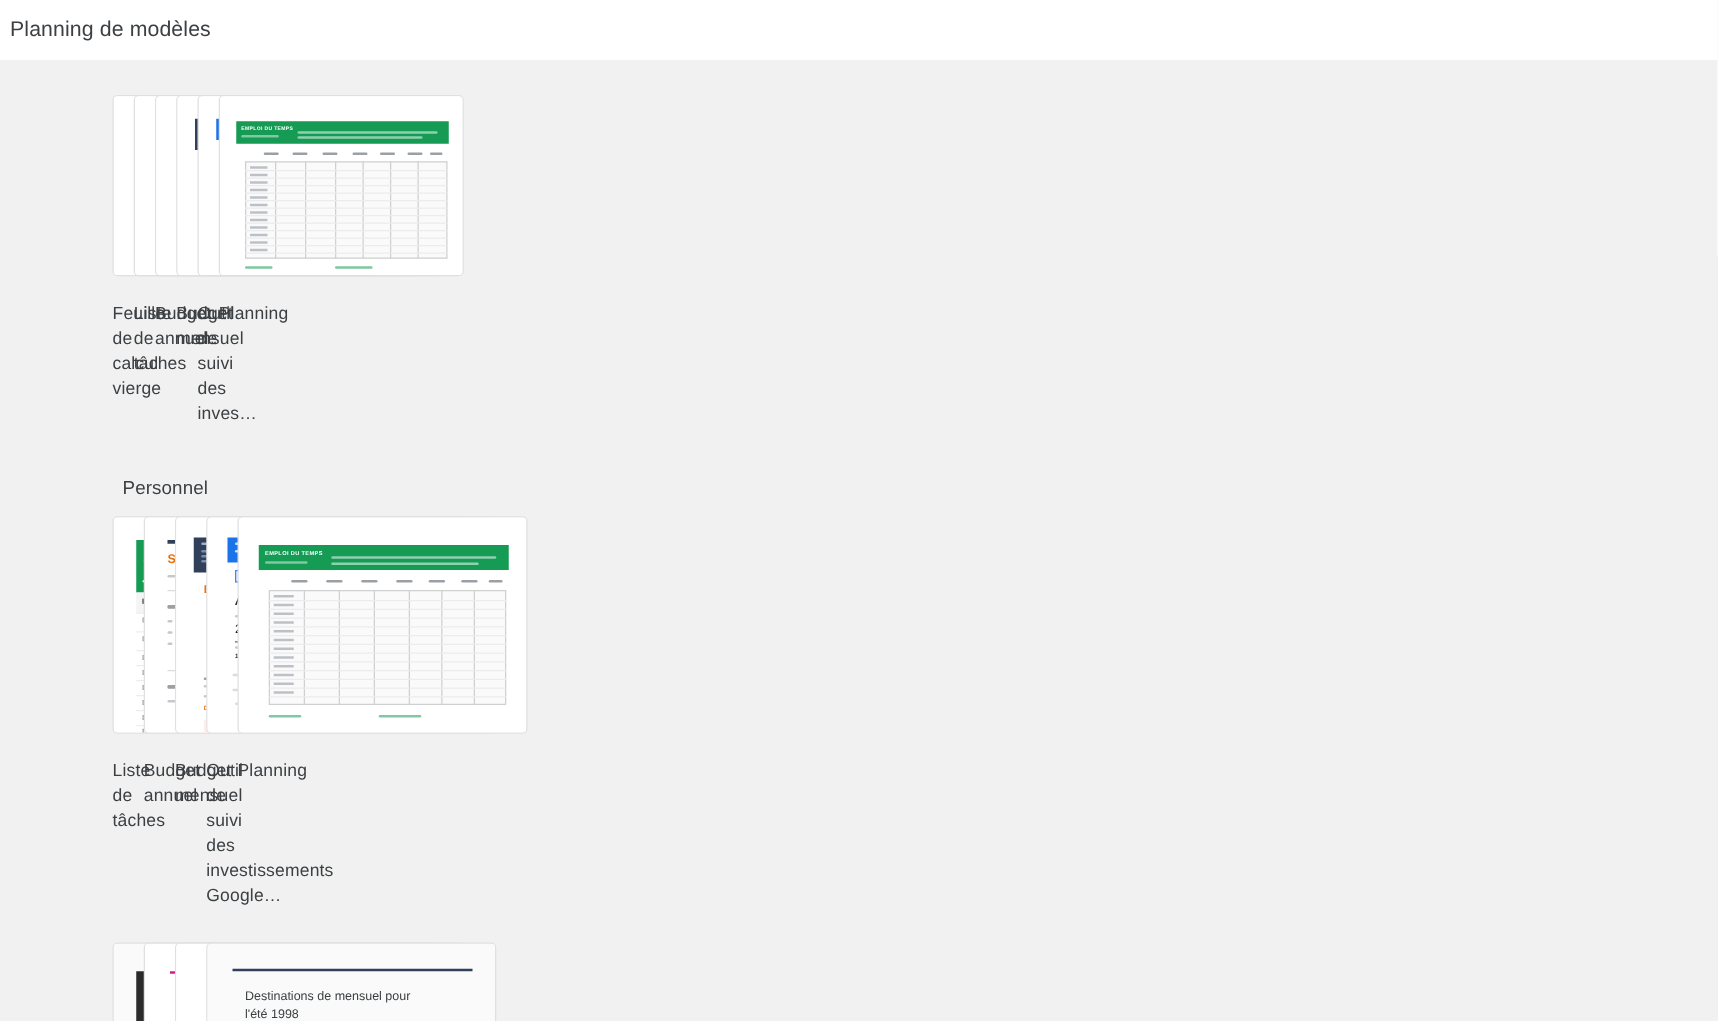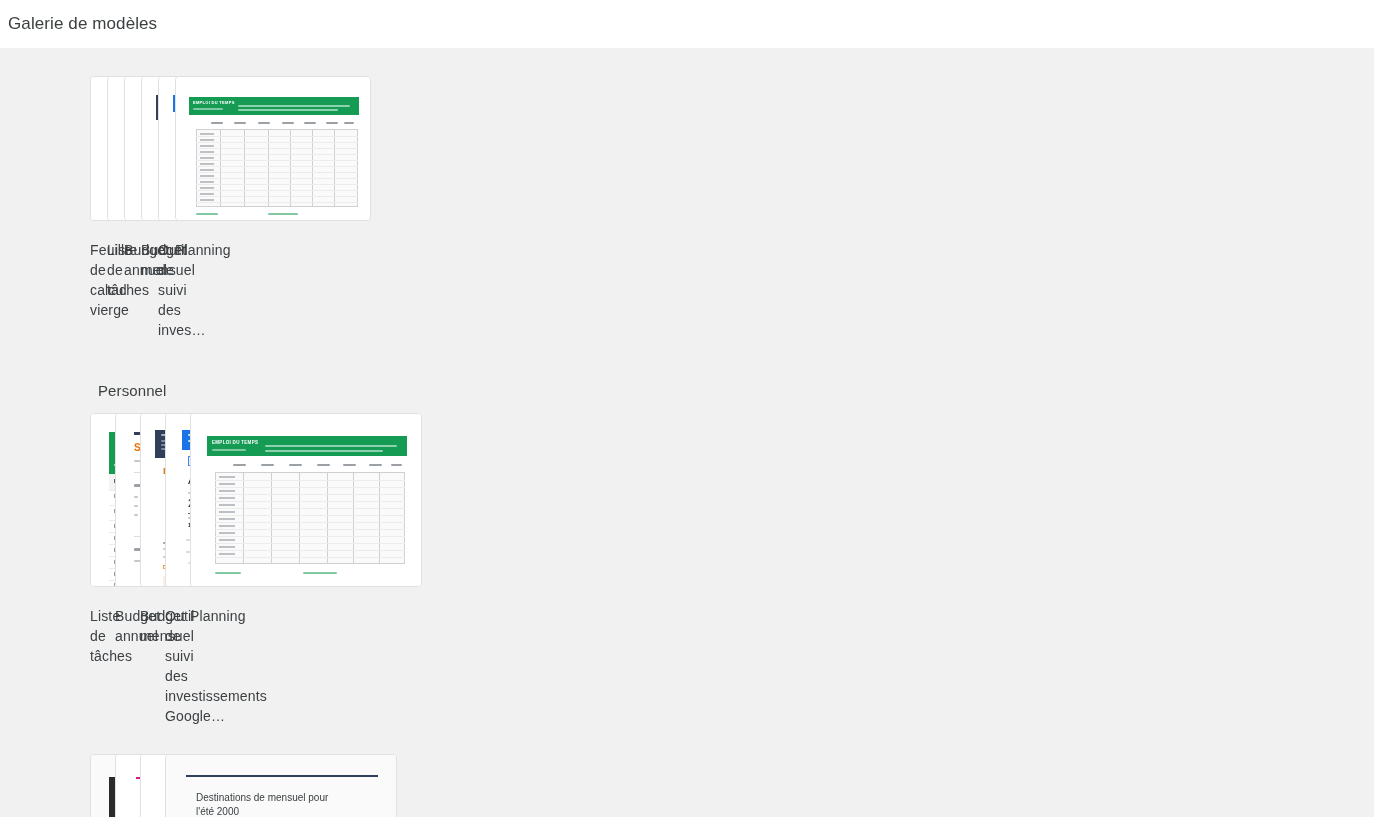--- a/index.html
+++ b/index.html
@@ -100,21 +100,21 @@
 
   
   .tbl-hdr-blue { position:absolute; background:#3c6ddf; }
 </style>
 </head>
 <body>
 
 <div class="page">
 
   <div class="gallery-header">
-    <div class="gallery-title">Galerie de modèles</div>
+    <div class="gallery-title">Planning de modèles</div>
   </div>
 
   <div class="gallery-body">
 
     <div class="row row-featured">
 
       <div class="tpl">
         <div class="tpl-card sm">
           <div class="thumb">
             <div class="plus-wrap">
@@ -602,21 +602,21 @@
           </div>
         </div>
         <div class="tpl-label">Composition de l'équipe</div>
       </div>
 
       <div class="tpl">
         <div class="tpl-card lg">
           <div class="thumb tint">
             <div class="bar" style="left:20px;top:20px;width:192px;height:2px;background:#31405a;"></div>
             <div style="position:absolute;left:30px;top:36px;font-size:10px;line-height:14px;color:#3c4043;">
-              <span>Destinations de mensuel pour</span><br><span>l'été 2000</span>
+              <span>Destinations de mensuel pour</span><br><span>l'été 1998</span>
             </div>
 
           </div>
         </div>
         <div class="tpl-label">Pour et contre</div>
       </div>
     </div>
 
   </div>
 </div>

